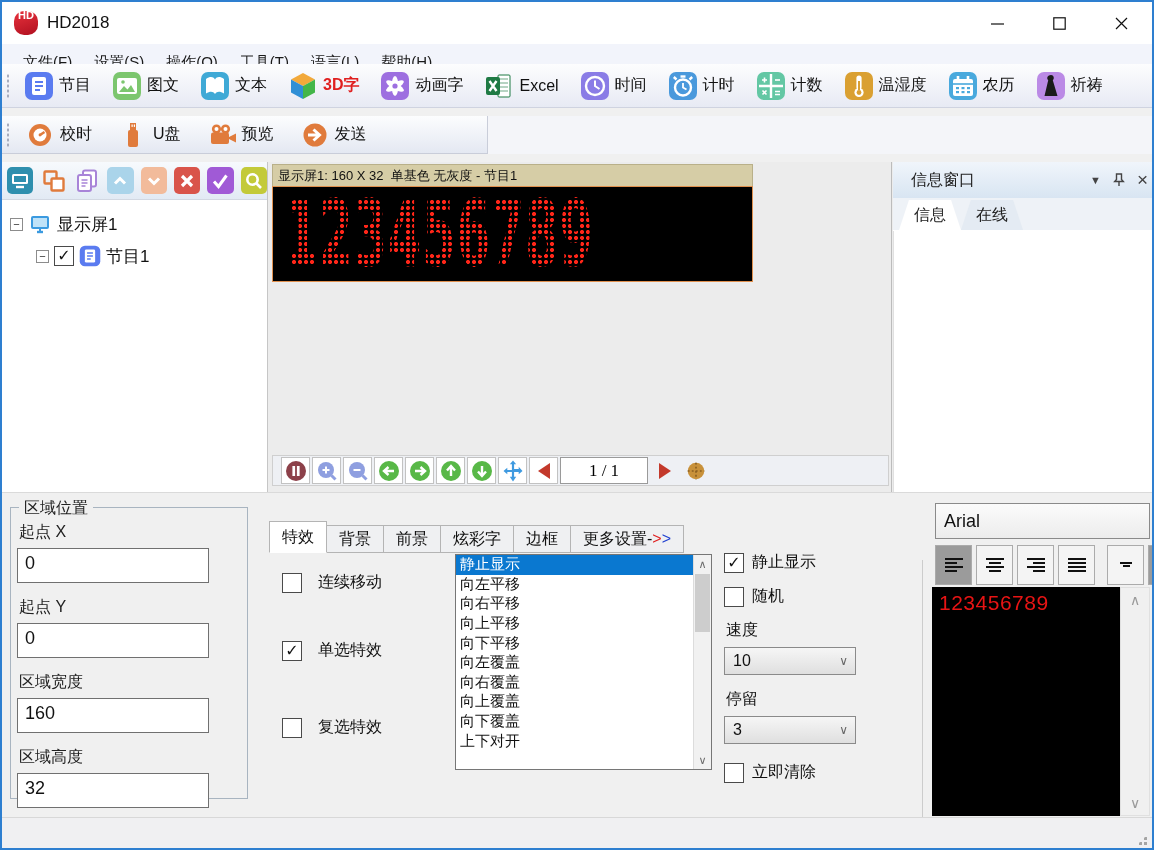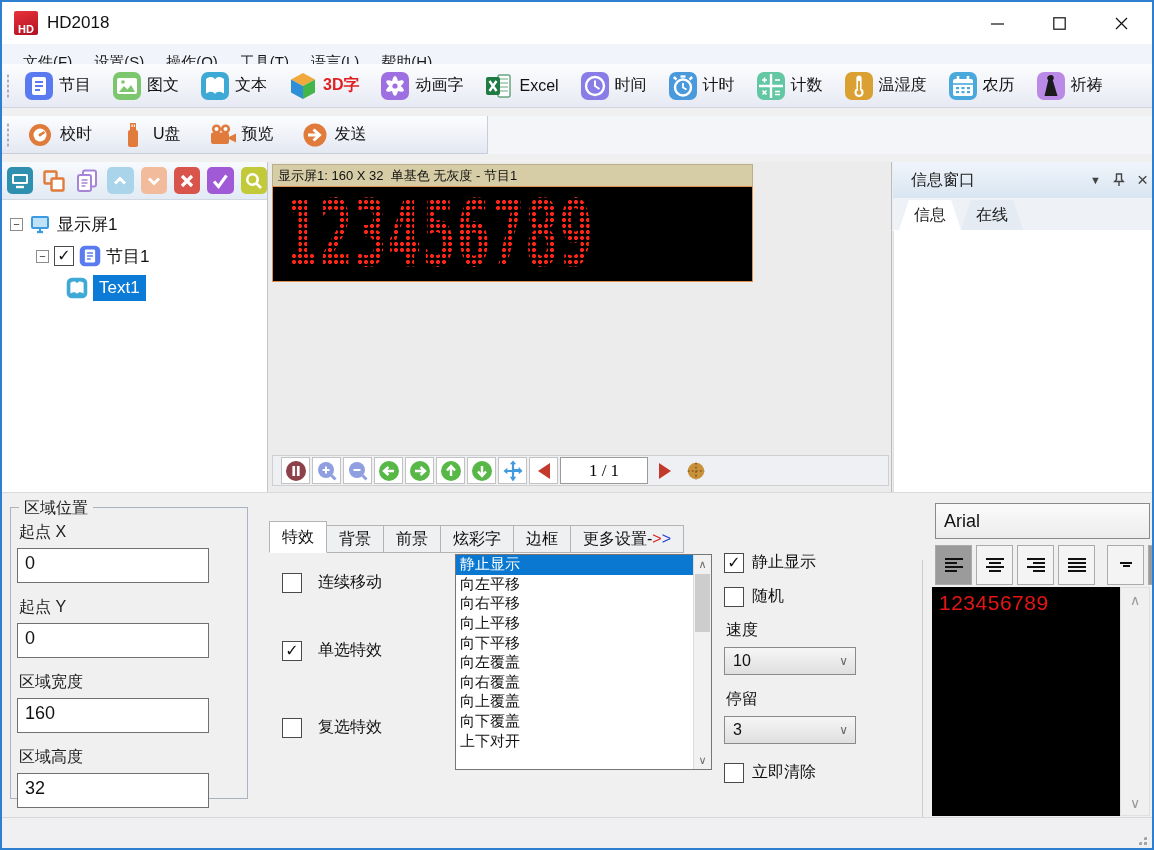--- a/index.html
+++ b/index.html
@@ -6,21 +6,21 @@
   html,body { width:1154px; height:850px; }
   body {
     font-family:"Liberation Sans","DejaVu Sans",sans-serif;
     background:#f0f0f0; position:relative; overflow:hidden;
     border:2px solid #2e7fd0;
   }
   svg { display:block; }
 
   
   .titlebar { position:absolute; left:0; top:0; width:100%; height:42px; background:#fff; display:flex; align-items:center; }
-  .logo { width:24px; height:24px; margin-left:12px; background:linear-gradient(160deg,#e8323c,#b01020); color:#fff; font-weight:bold; font-size:11px; display:flex; align-items:flex-end; justify-content:center; border-radius:2px; line-height:1; padding-bottom:0; }
+  .logo { width:24px; height:24px; margin-left:12px; background:linear-gradient(160deg,#e8323c,#b01020); color:#fff; font-weight:bold; font-size:11px; display:flex; align-items:flex-end; justify-content:center; border-radius:10px; line-height:1; padding-bottom:14px; }
   .title-text { font-size:17px; color:#111; margin-left:9px; }
   .win-btns { margin-left:auto; display:flex; height:100%; }
   .win-btn { width:62px; height:100%; display:flex; align-items:center; justify-content:center; }
 
   
   .menubar { position:absolute; left:0; top:42px; width:100%; height:36px; background:#f2f4fb; display:flex; align-items:center; padding-left:10px; }
   .menu-item { font-size:15px; color:#1a1a1a; padding:6px 11px; }
 
   
   .toolbar1 { position:absolute; left:0; top:62px; width:100%; height:44px; background:linear-gradient(#fdfdfe,#e7eaf4); border-bottom:1px solid #cfd3e0; display:flex; align-items:center; overflow:hidden; }
@@ -376,28 +376,20 @@
       <div class="tree-row" style="padding-left:26px">
         <span class="expander">−</span>
         <span class="cb">✓</span>
         <svg width="22" height="22" viewBox="0 0 30 30">
             <rect x="1" y="1" width="28" height="28" rx="7" fill="#5a7bf0"></rect>
             <rect x="8" y="6" width="14" height="18" rx="2" fill="#fff"></rect>
             <path d="M11 11h8M11 15h8M11 19h5" stroke="#5a7bf0" stroke-width="2"></path>
           </svg>
         <span class="tree-label">节目1</span>
       </div>
-      <div class="tree-row" style="padding-left:56px">
-        <svg width="22" height="22" viewBox="0 0 30 30">
-            <rect x="1" y="1" width="28" height="28" rx="7" fill="#3fa9d6"></rect>
-            <path d="M6 8c4-2.6 7-2.6 9 .5V23c-2-3-5-3-9-.5z" fill="#fff"></path>
-            <path d="M24 8c-4-2.6-7-2.6-9 .5V23c2-3 5-3 9-.5z" fill="#fff"></path>
-          </svg>
-        <span class="tree-label sel">Text1</span>
-      </div>
     </div>
   </div>
 
   <div class="preview-panel">
     <div class="led-header">显示屏1: 160 X 32  单基色 无灰度 - 节目1</div>
     <div class="led-box">
       <div class="led-text">123456789</div>
       <div class="led-mask"></div>
     </div>
     <div class="pv-controls">

